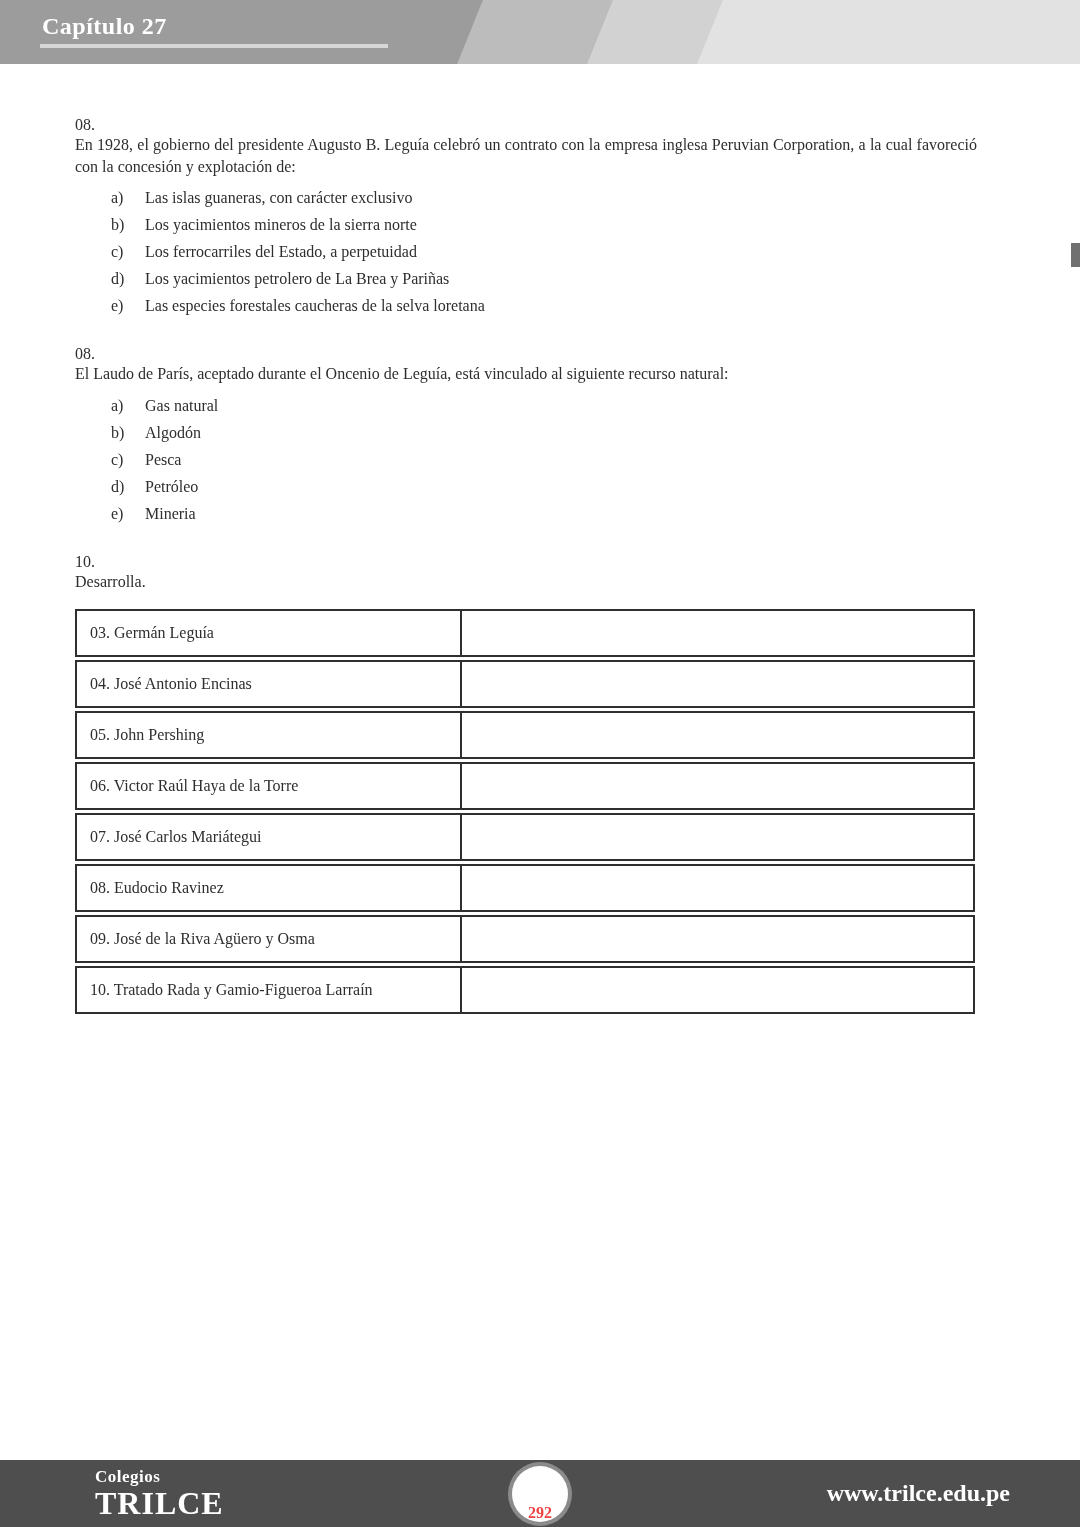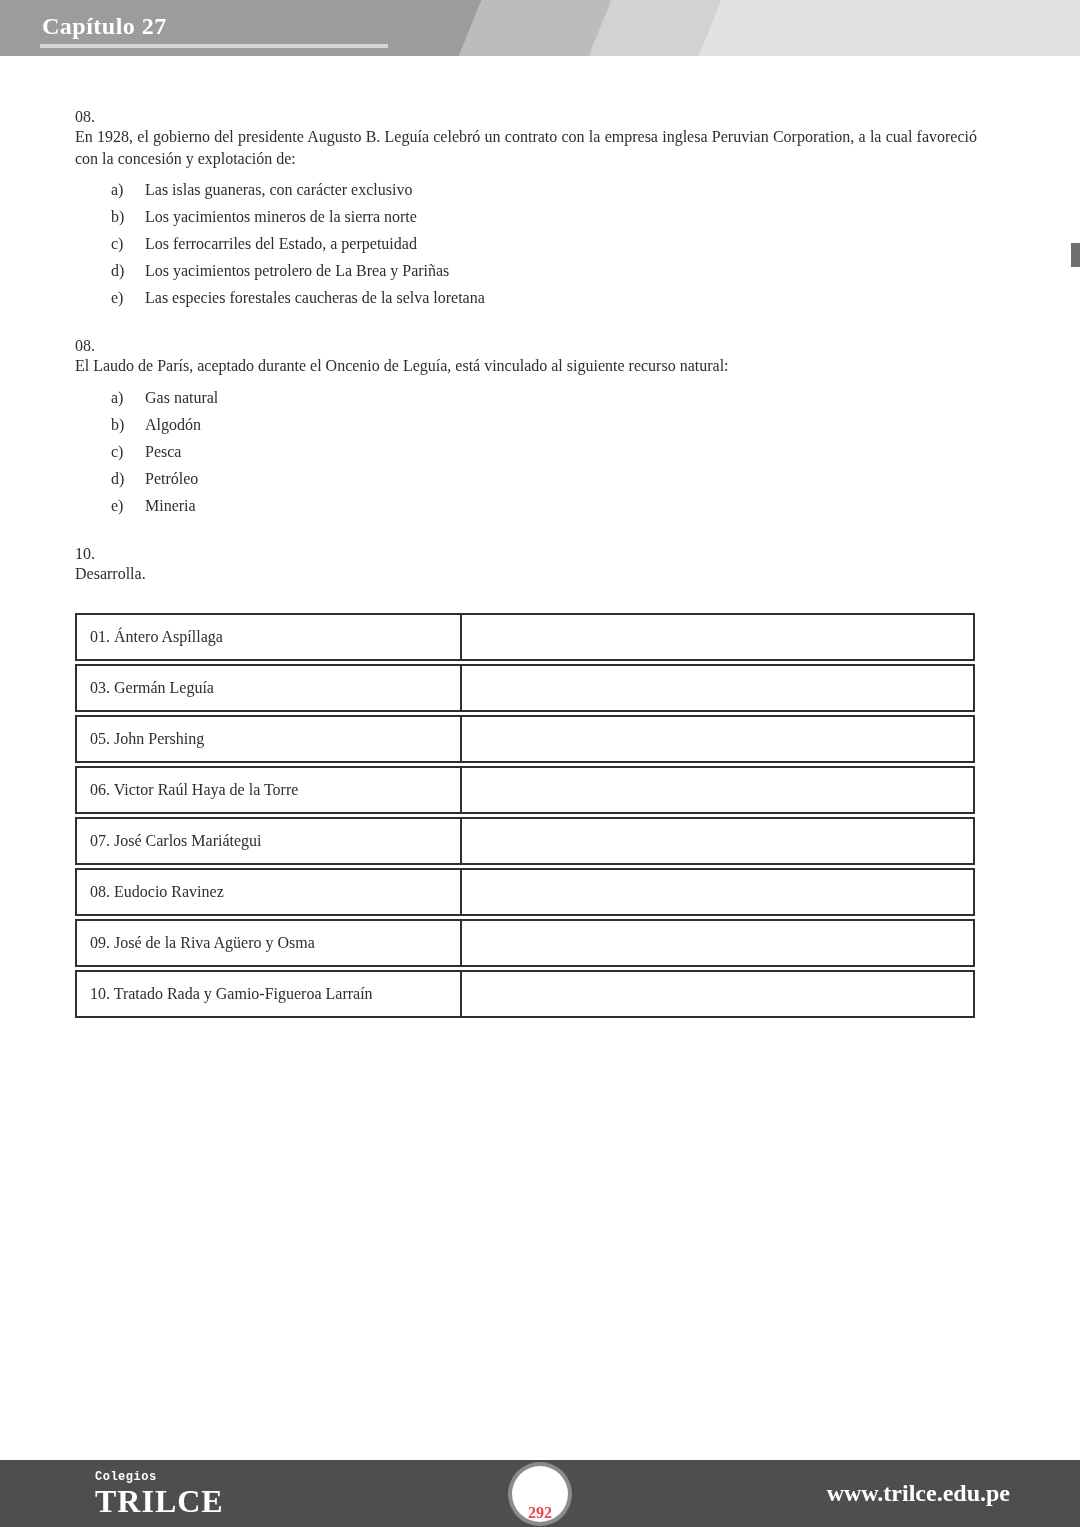--- a/index.html
+++ b/index.html
@@ -8,21 +8,21 @@
     position:relative;
     background:#ffffff;
     font-family:"Liberation Serif","DejaVu Serif",serif;
     color:#2e2e2e;
     overflow:hidden;
   }
 
   
   .header {
     position:relative;
-    height:56px;
+    height:64px;
     background:#9c9c9c;
     overflow:hidden;
   }
   .hdr-shape { position:absolute; top:-5px; bottom:-5px; transform:skewX(-22deg); }
   .hdr-shape.s1 { left:470px; width:140px; background:#bcbcbc; }
   .hdr-shape.s2 { left:600px; width:120px; background:#d2d2d2; }
   .hdr-shape.s3 { left:710px; width:500px; background:#e2e2e2; }
   .chapter-title {
     position:absolute; left:42px; top:13px;
     font-size:24px; font-weight:bold; color:#ffffff;
@@ -41,21 +41,21 @@
   .content { padding:52px 103px 0 75px; }
   .question { margin-bottom:30px; }
   .qhead { display:flex;flex-direction:column; }
   .qnum { width:36px; flex:none; font-size:16px; }
   .qtext { flex:1; font-size:16px; line-height:1.35; text-align:justify; }
   .options { margin-top:12px; margin-left:36px; }
   .option { display:flex; margin-bottom:9px; font-size:16px; }
   .option .letter { width:34px; flex:none; }
   .option .otext { flex:1; }
 
-  .q10 { margin-bottom:26px; }
+  .q10 { margin-bottom:14px; }
 
   
   .dev-table {
     border-collapse:separate;
     border-spacing:0 3px;
     width:900px;
     table-layout:fixed;
   }
   .dev-table td {
     border:2px solid #2f2f2f;
@@ -66,21 +66,21 @@
   .name-cell { width:387px; padding-left:13px; }
   .answer-cell { border-left:none !important; }
 
   
   .footer {
     position:absolute; left:0; right:0; bottom:0;
     height:67px; background:#4e4e4e;
     display:flex; align-items:center;
   }
   .brand { margin-left:95px; color:#ffffff; line-height:1; }
-  .brand-colegios { font-size:12px; font-weight:bold; letter-spacing:0.5px;font-family:Liberation Mono, monospace; }
+  .brand-colegios { font-size:17px; font-weight:bold; letter-spacing:0.5px; }
   .brand-trilce { font-size:32px; font-weight:bold; letter-spacing:1px; margin-top:2px; }
   .page-badge {
     position:absolute; left:50%; top:50%;
     transform:translate(-50%,-50%);
     width:56px; height:56px; border-radius:50%;
     background:#ffffff;
     box-shadow:0 0 0 4px rgba(255,255,255,0.35);
     display:flex; align-items:flex-end; justify-content:center;
     font-size:16px; font-weight:bold; color:#ef4444;
   }
@@ -164,25 +164,25 @@
   <section class="question q10">
     <div class="qhead">
       <span class="qnum">10.</span>
       <p class="qtext">Desarrolla.</p>
     </div>
   </section>
 
   <table class="dev-table">
     <tbody>
       <tr>
-        <td class="name-cell">01. Ántero Aspíllaga</td>
-        <td class="answer-cell"></td>
-      </tr>
-      <tr>
         <td class="name-cell">03. Germán Leguía</td>
+        <td class="answer-cell"></td>
+      </tr>
+      <tr>
+        <td class="name-cell">04. José Antonio Encinas</td>
         <td class="answer-cell"></td>
       </tr>
       <tr>
         <td class="name-cell">05. John Pershing</td>
         <td class="answer-cell"></td>
       </tr>
       <tr>
         <td class="name-cell">06. Victor Raúl Haya de la Torre</td>
         <td class="answer-cell"></td>
       </tr>

